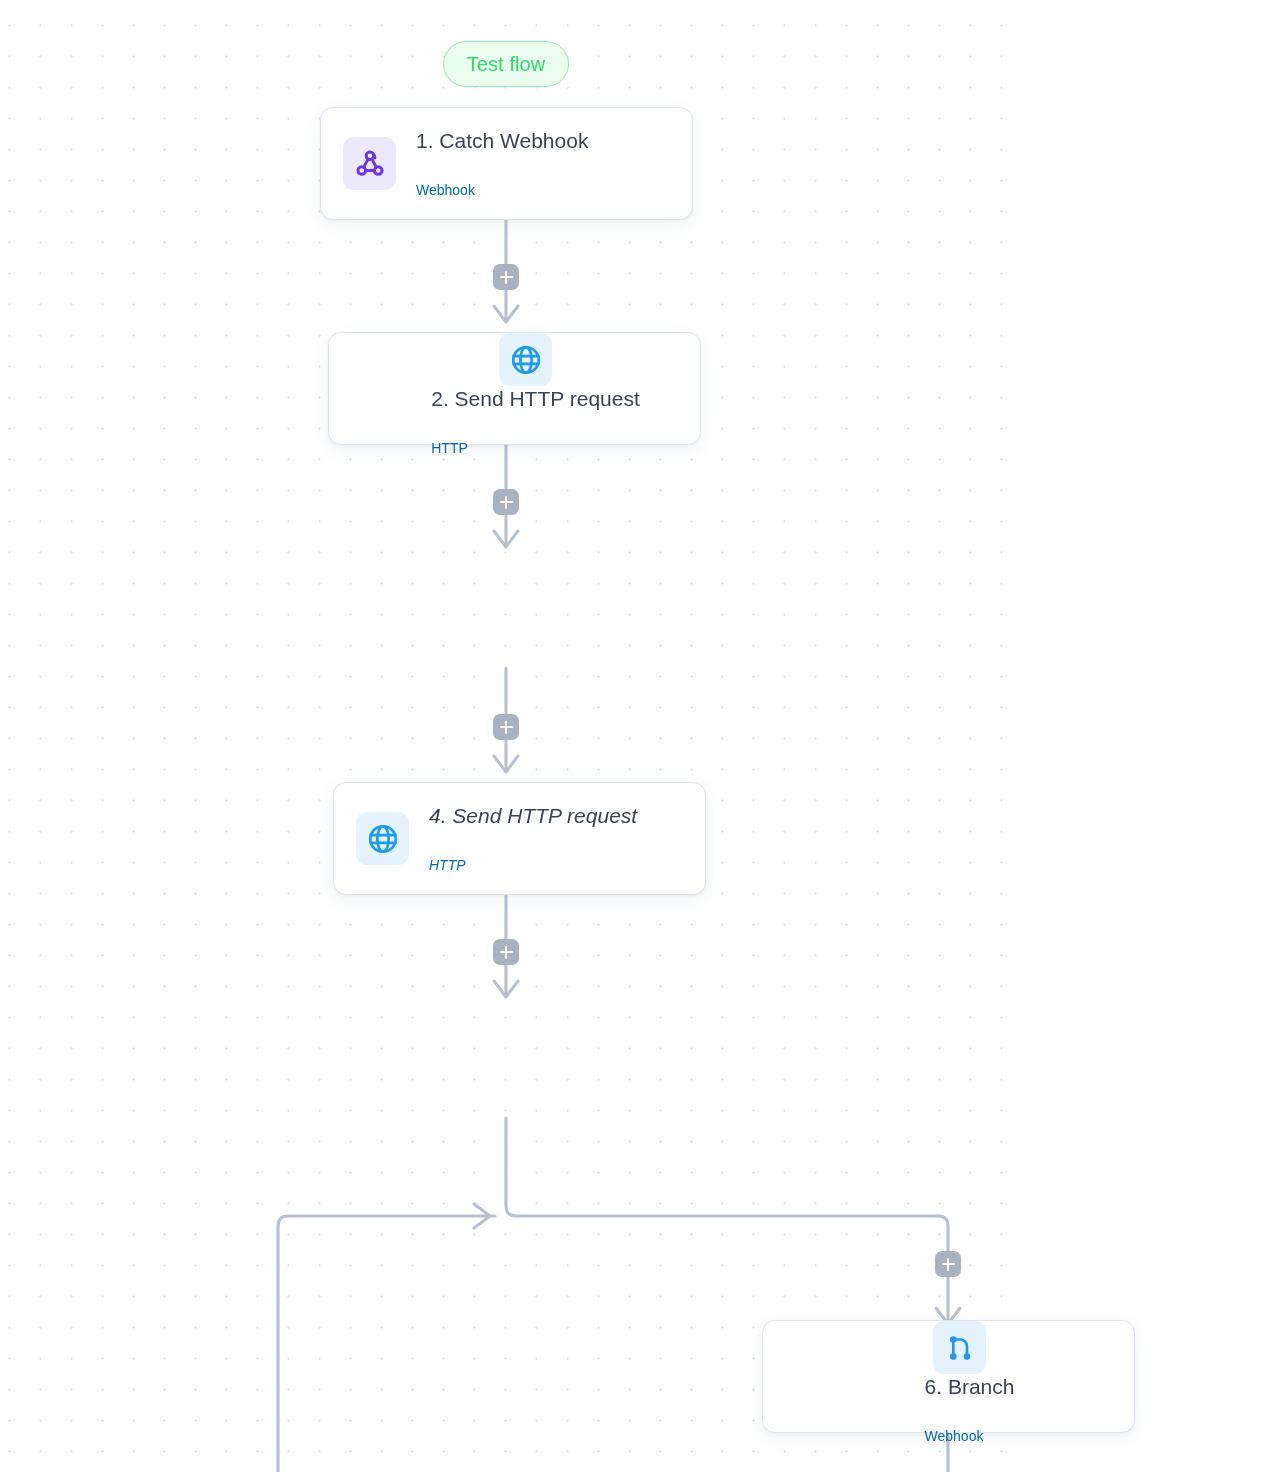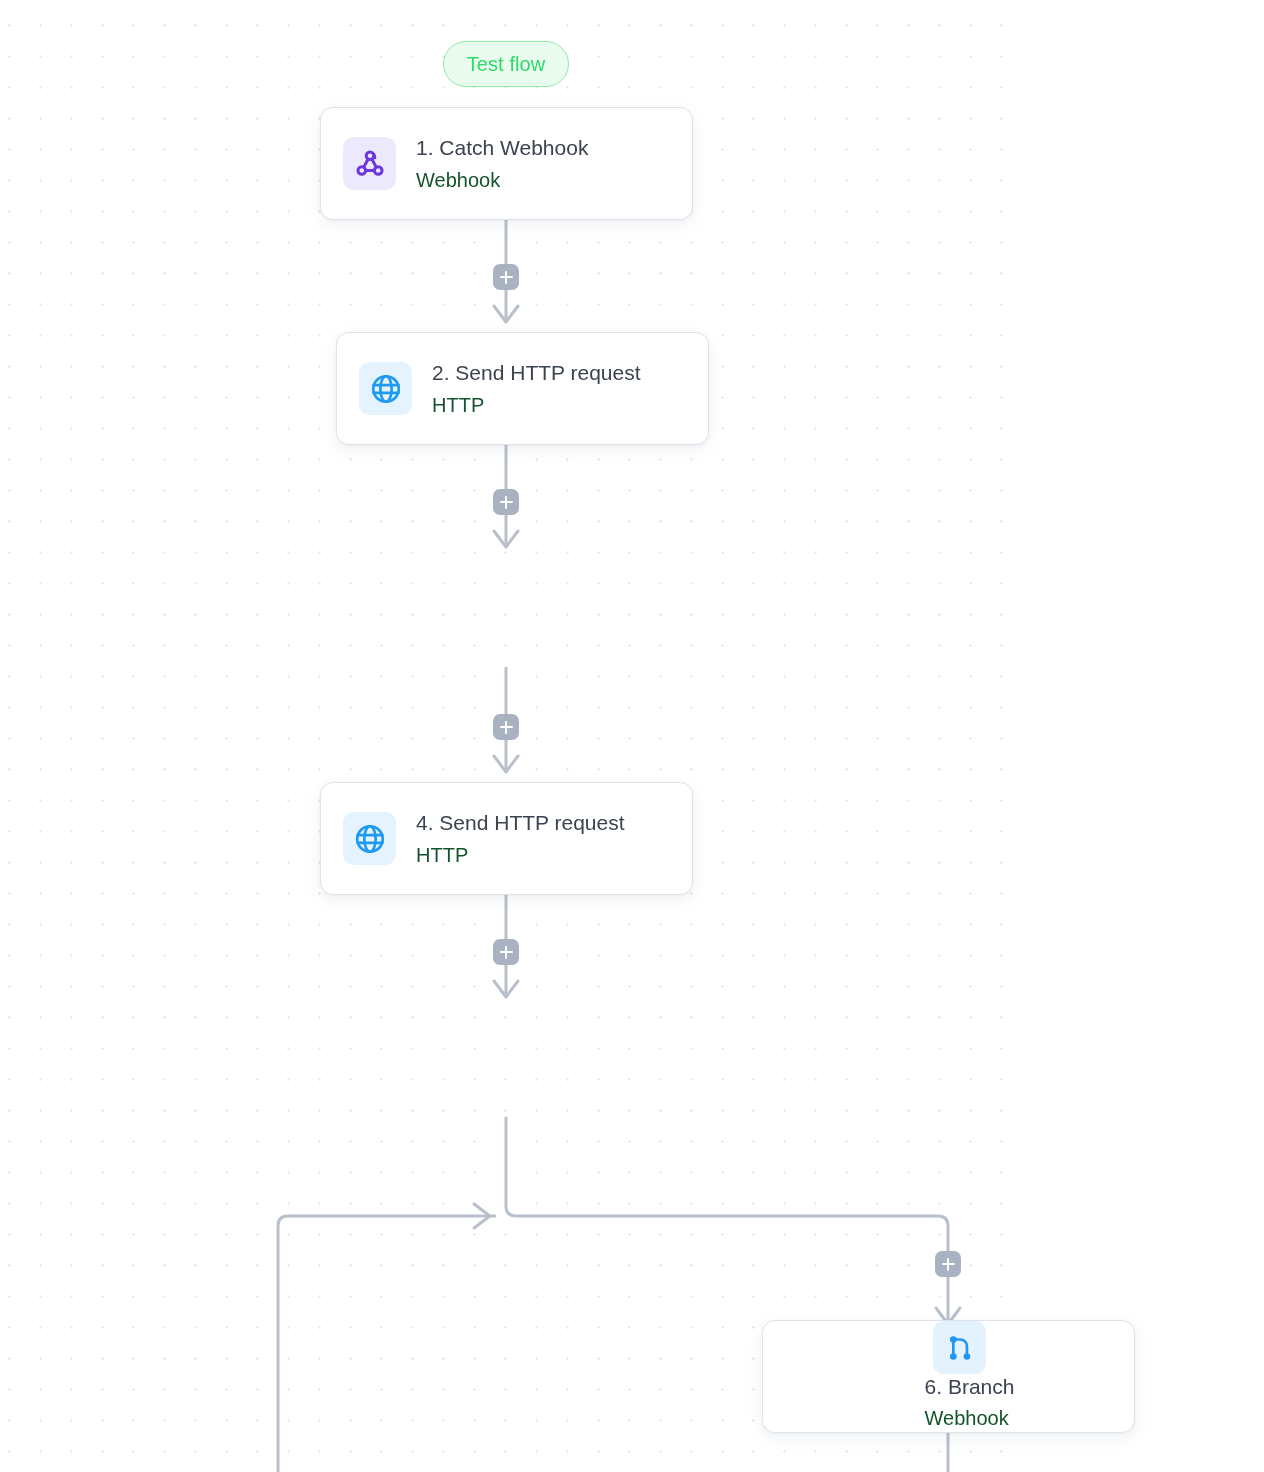--- a/index.html
+++ b/index.html
@@ -70,33 +70,34 @@
     align-items: center;
     justify-content: center;
     flex: 0 0 auto;
   }
 
   .node-text {
     margin-left: 20px;
     display: flex;
     flex-direction: column;
     justify-content: flex-end;
+    gap: 16px;
   }
 
   .node-title {
     font-size: 21px;
     color: #3b4351;
     line-height: 1.25;
     white-space: nowrap;
   }
 
   .node-sub {
-    font-size: 20px;
-    color: #14532d;
-    margin-top: 6px;
+    font-size: 14px;
+    color: #0369a1;
+    margin-top: 12px;
     line-height: 1.2;
     white-space: nowrap;
   }
 
   
   .bg-webhook { background: #ece9fd; }
   .bg-http    { background: #e4f3fe; }
   .bg-delay   { background: #e3e7f7; }
   .bg-loop    { background: #eeeff1; }
   .bg-branch  { background: #e4f2fe; }
@@ -167,37 +168,37 @@
         <path d="M8.9 16.6 L15.1 16.6"></path>
         <path d="M14.6 5.2 A3 3 0 0 1 15.4 7.6"></path>
       </svg>
     </div>
     <div class="node-text">
       <div class="node-title">1. Catch Webhook</div>
       <div class="node-sub">Webhook</div>
     </div>
   </div>
 
-  <div class="node" style="left:336px; top:332px;">
+  <div class="node" style="left:328px; top:332px;flex-direction:column;">
     <div class="node-icon bg-http">
       <svg width="34" height="34" viewBox="0 0 24 24" fill="none" stroke="#1e9bf0" stroke-width="1.9" stroke-linecap="round">
         <circle cx="12" cy="12" r="9"></circle>
         <ellipse cx="12" cy="12" rx="4" ry="9"></ellipse>
         <path d="M3.3 9.2 H20.7"></path>
         <path d="M3.3 14.8 H20.7"></path>
       </svg>
     </div>
     <div class="node-text">
       <div class="node-title">2. Send HTTP request</div>
       <div class="node-sub">HTTP</div>
     </div>
   </div>
 
 
-  <div class="node" style="left:320px; top:782px;">
+  <div class="node" style="left:333px; top:782px;font-style:italic;">
     <div class="node-icon bg-http">
       <svg width="34" height="34" viewBox="0 0 24 24" fill="none" stroke="#1e9bf0" stroke-width="1.9" stroke-linecap="round">
         <circle cx="12" cy="12" r="9"></circle>
         <ellipse cx="12" cy="12" rx="4" ry="9"></ellipse>
         <path d="M3.3 9.2 H20.7"></path>
         <path d="M3.3 14.8 H20.7"></path>
       </svg>
     </div>
     <div class="node-text">
       <div class="node-title">4. Send HTTP request</div>

